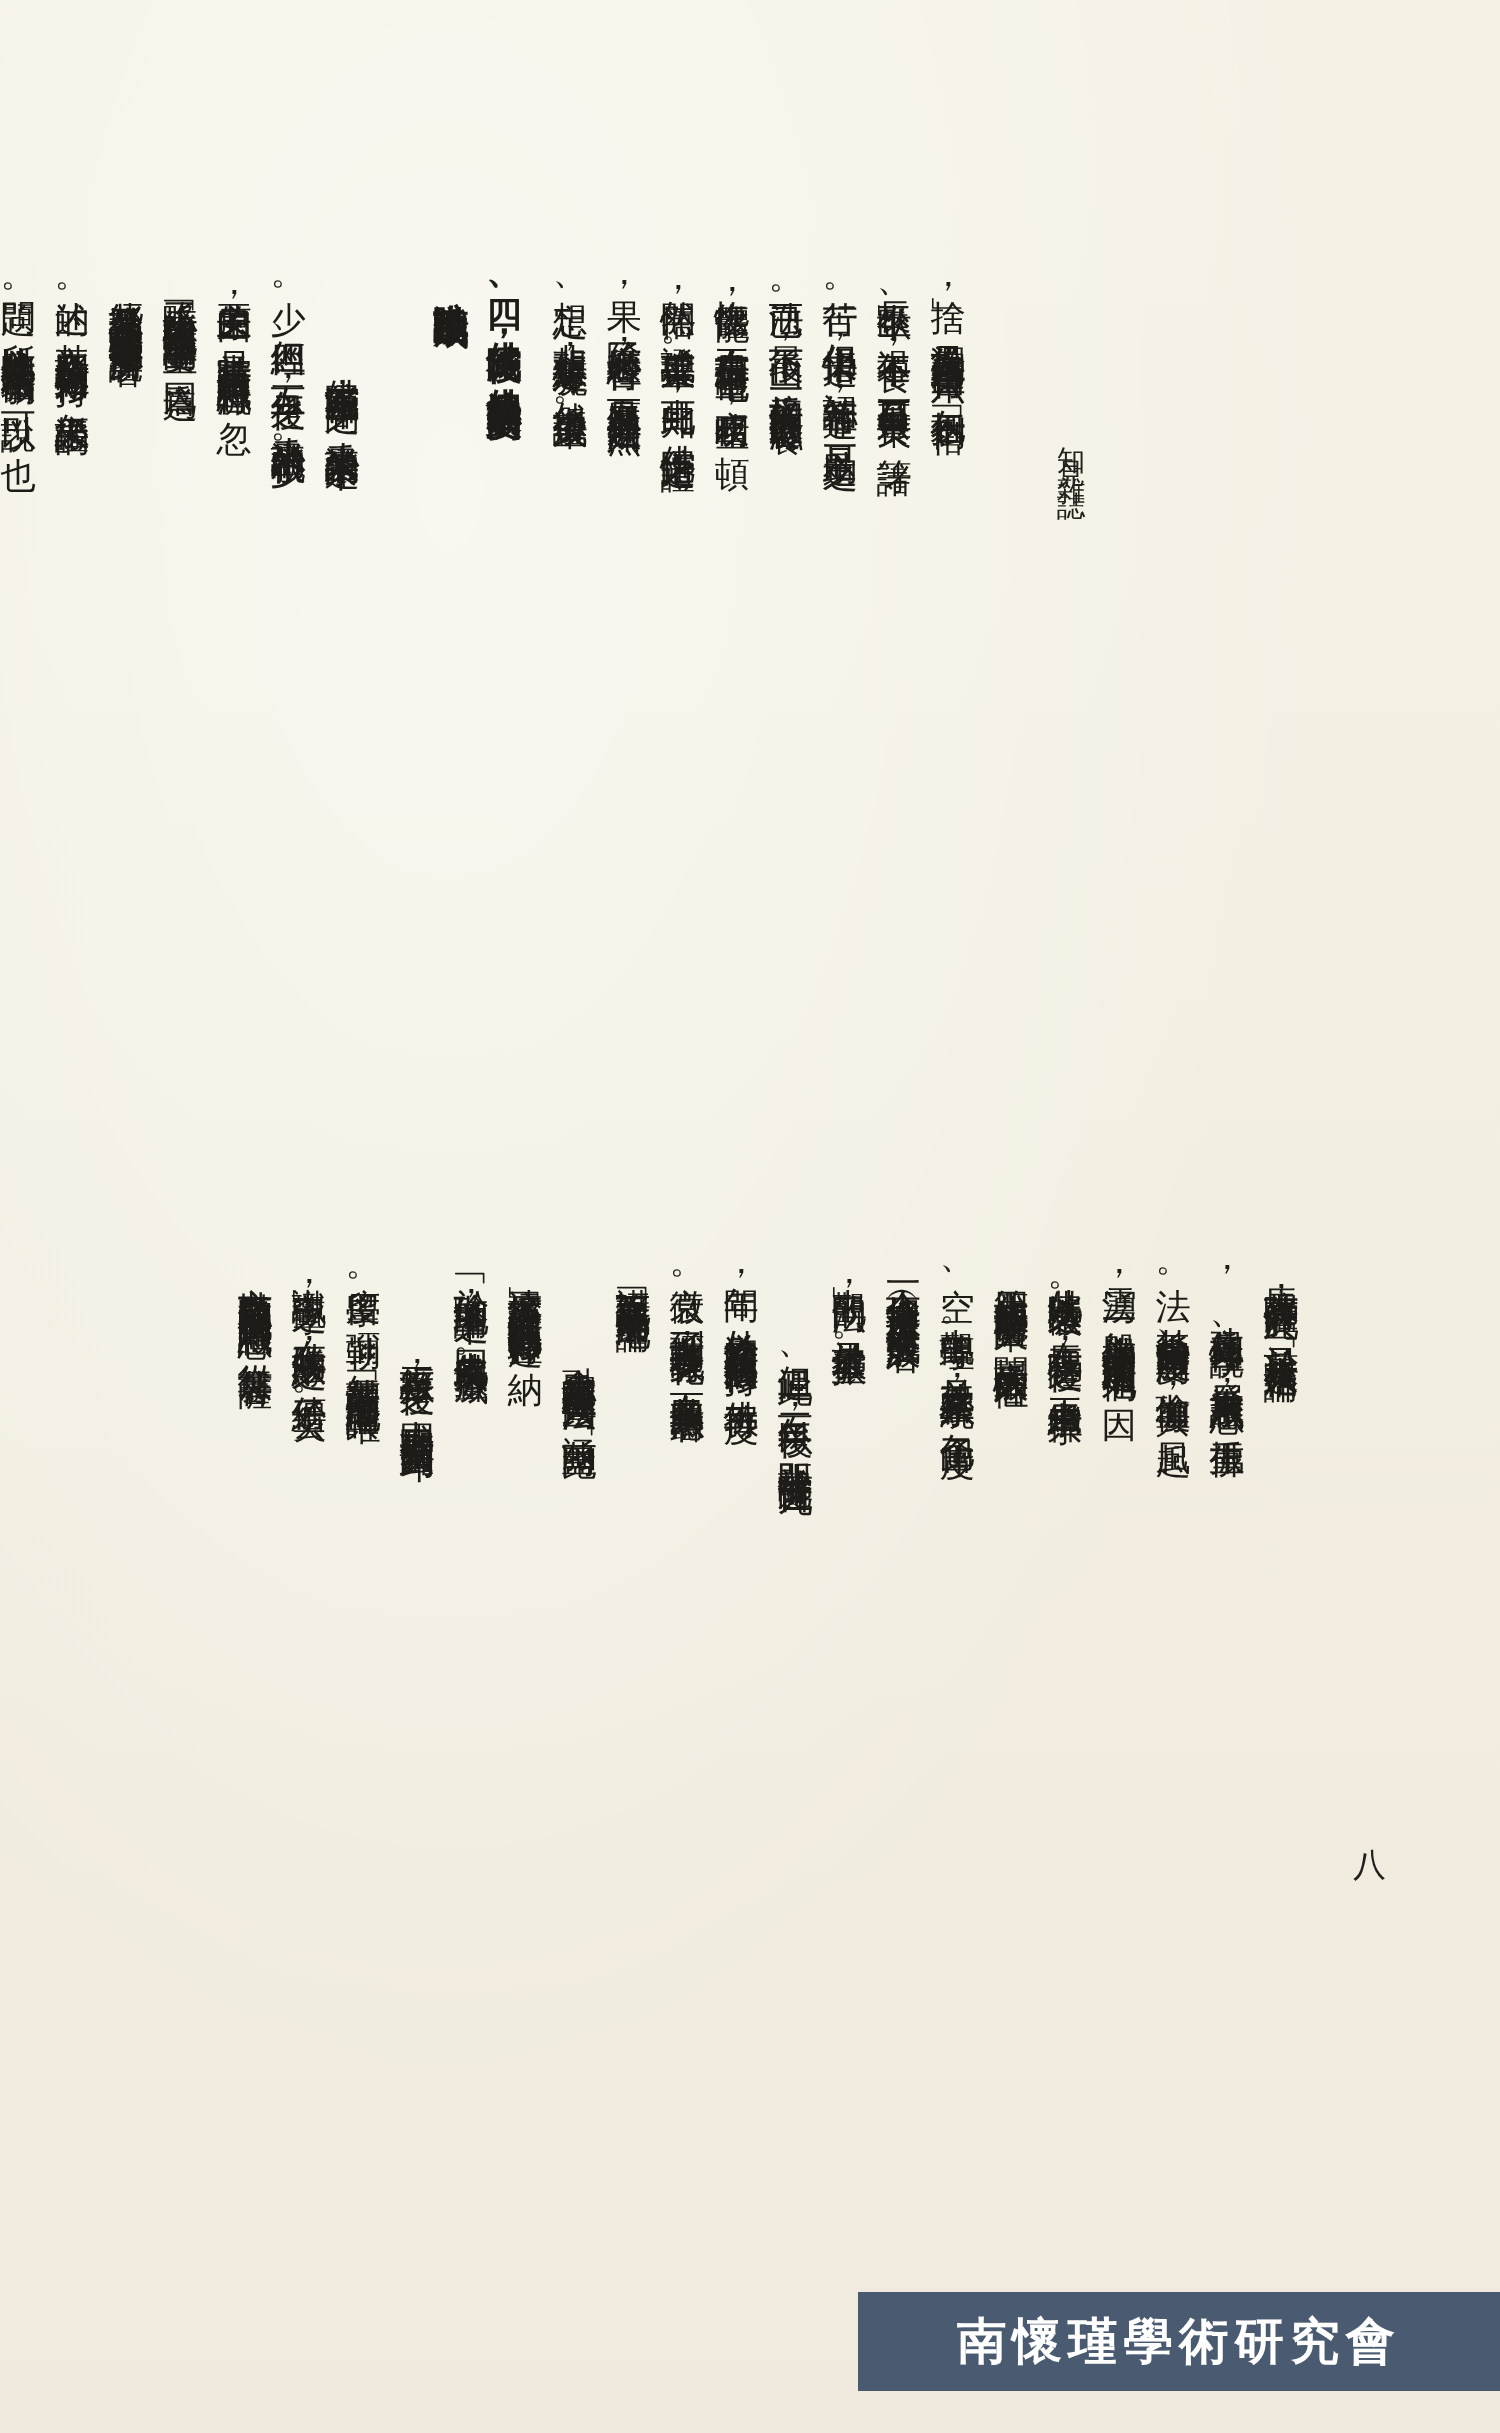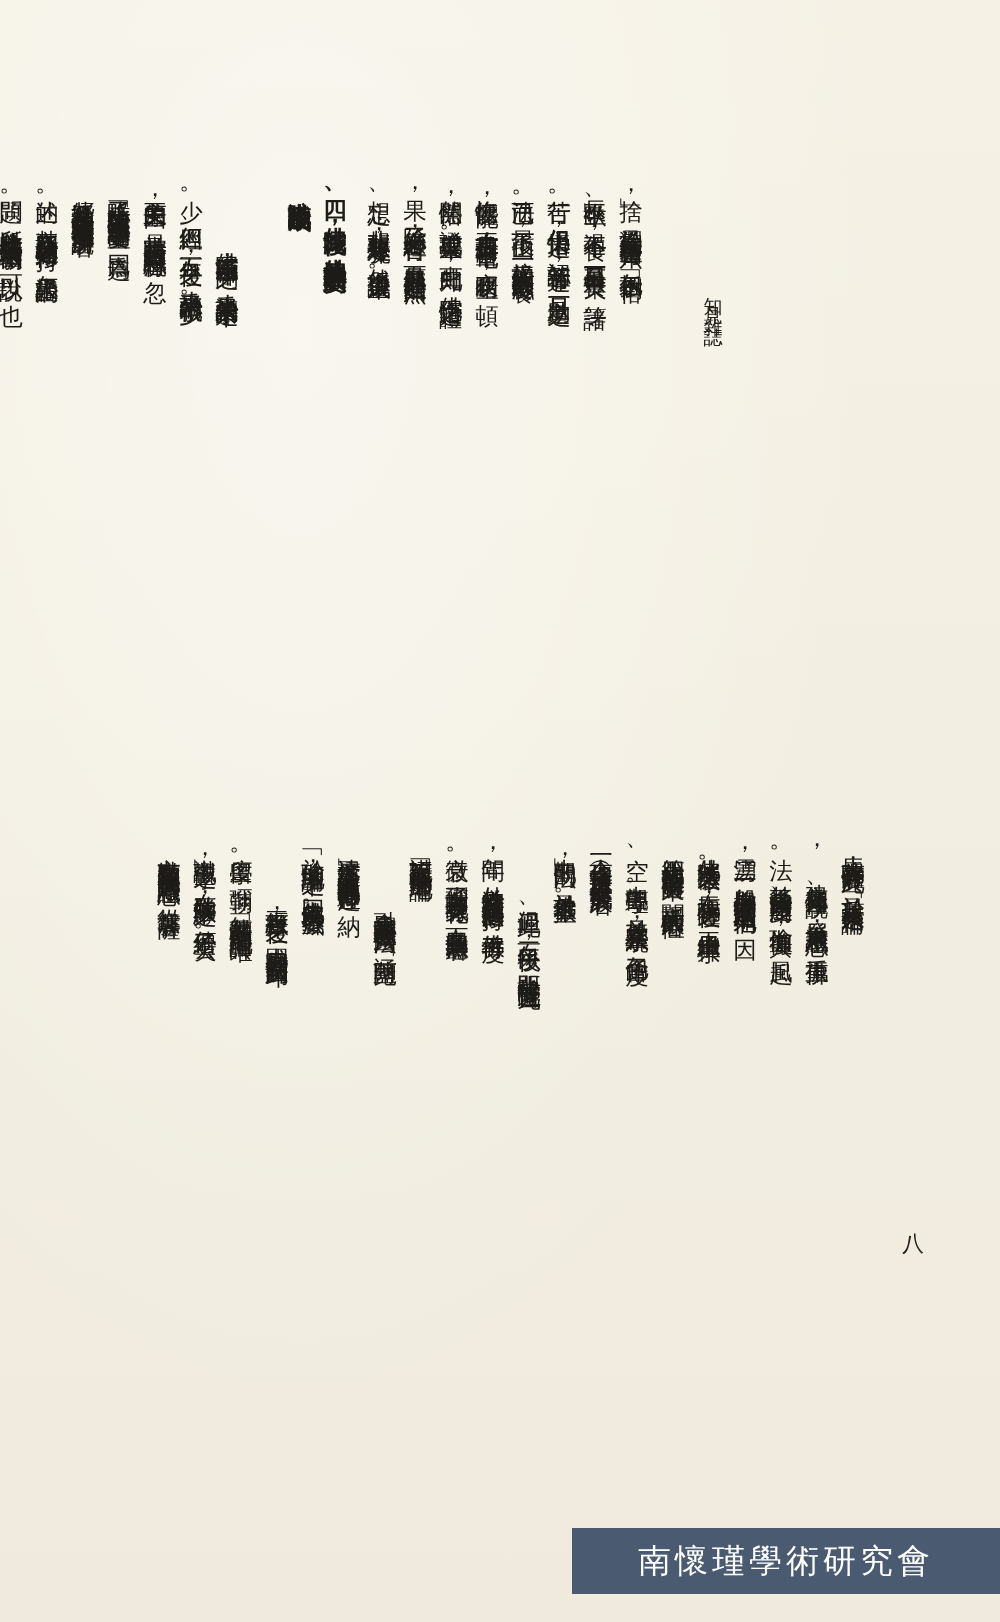--- a/index.html
+++ b/index.html
@@ -81,20 +81,21 @@
     width: 428px;
     height: 66px;
     background: #4a5a70;
     color: #ffffff;
     display: flex;
     align-items: center;
     justify-content: center;
     font-size: 33px;
     letter-spacing: 4px;
     font-family: "Liberation Serif", serif;
+    font-weight: bold;
   }
 </style>
 </head>
 <body>
 
 <div class="page">
   <div class="paper-tint"></div>
 
   <div class="header-title">知見雜誌</div>
 

